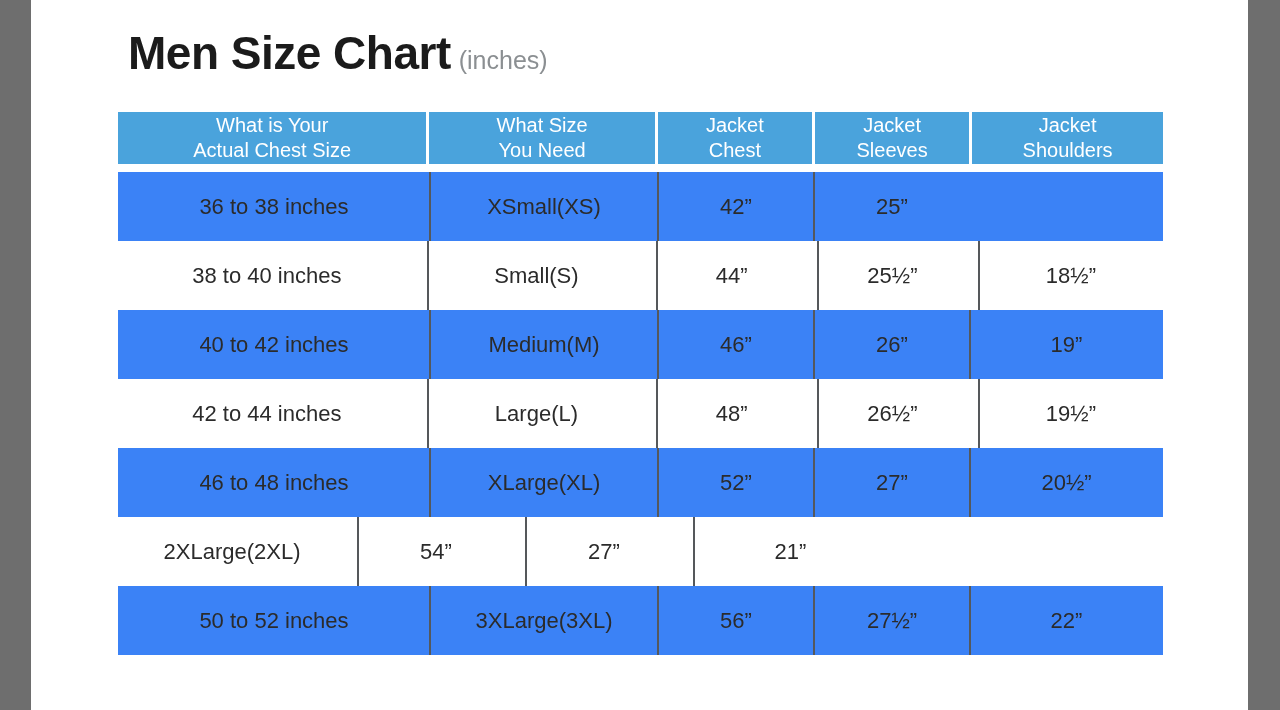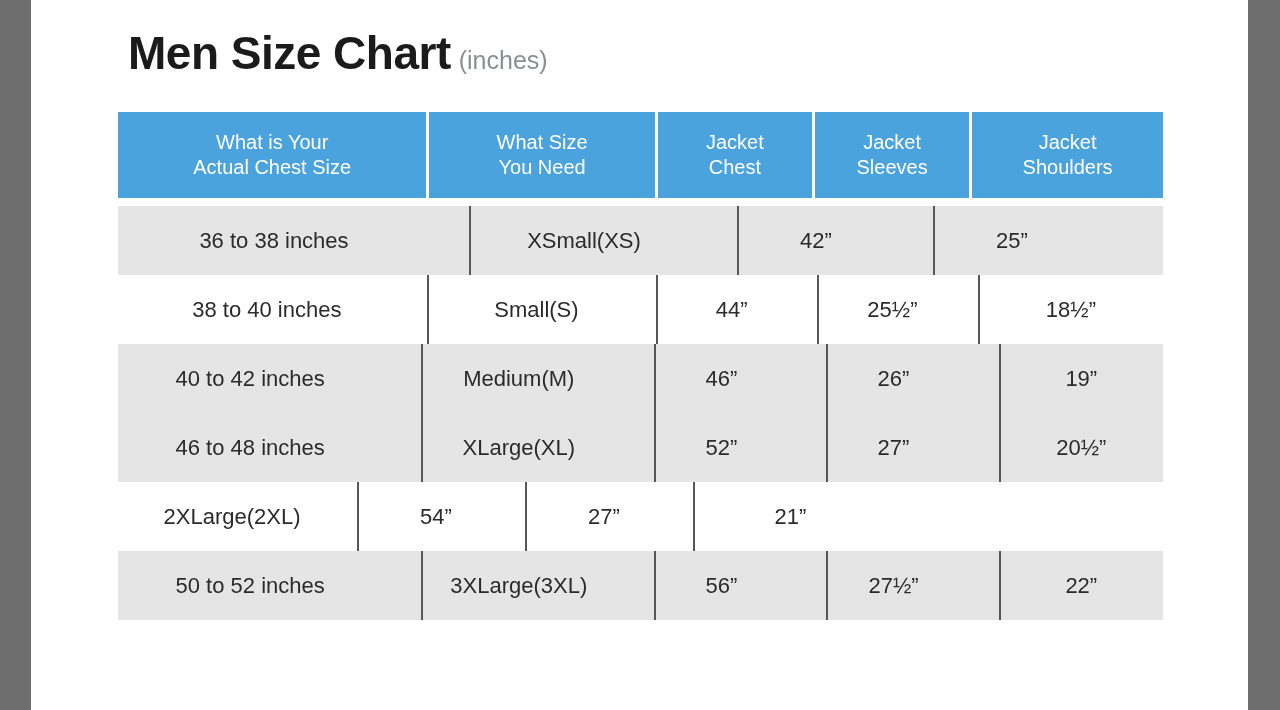--- a/index.html
+++ b/index.html
@@ -60,21 +60,21 @@
 
   
   .chart {
     position: absolute;
     left: 87px;
     top: 104px;
     width: 1045px;
   }
   .head-row {
     display: flex;
-    height: 86px;
+    height: 52px;
     gap: 3px;
   }
   .head-cell {
     background: #4aa3dc;
     color: #ffffff;
     font-size: 20px;
     line-height: 25px;
     display: flex;
     flex-direction: column;
     align-items: center;
@@ -83,21 +83,21 @@
   }
 
   .body-rows {
     margin-top: 8px;
   }
   .row {
     display: flex;
     height: 69px;
     position: relative;
   }
-  .row.shaded { background: #e5e5e5; gap: 40px; }
+  .row.shaded { background: #3b82f6; }
   .row.plain  { background: #ffffff; gap: 12px; }
 
   .cell {
     display: flex;
     align-items: center;
     justify-content: center;
     font-size: 22px;
     color: #2b2b2b;
     text-align: center;
     position: relative;
@@ -177,20 +177,27 @@
         </div>
 
         <div class="row shaded">
           <div class="cell c0">40 to 42 inches</div>
           <div class="cell c1">Medium(M)</div>
           <div class="cell c2">46”</div>
           <div class="cell c3">26”</div>
           <div class="cell c4">19”</div>
         </div>
 
+        <div class="row plain">
+          <div class="cell c0">42 to 44 inches</div>
+          <div class="cell c1">Large(L)</div>
+          <div class="cell c2">48”</div>
+          <div class="cell c3">26½”</div>
+          <div class="cell c4">19½”</div>
+        </div>
 
         <div class="row shaded">
           <div class="cell c0">46 to 48 inches</div>
           <div class="cell c1">XLarge(XL)</div>
           <div class="cell c2">52”</div>
           <div class="cell c3">27”</div>
           <div class="cell c4">20½”</div>
         </div>
 
         <div class="row plain">

